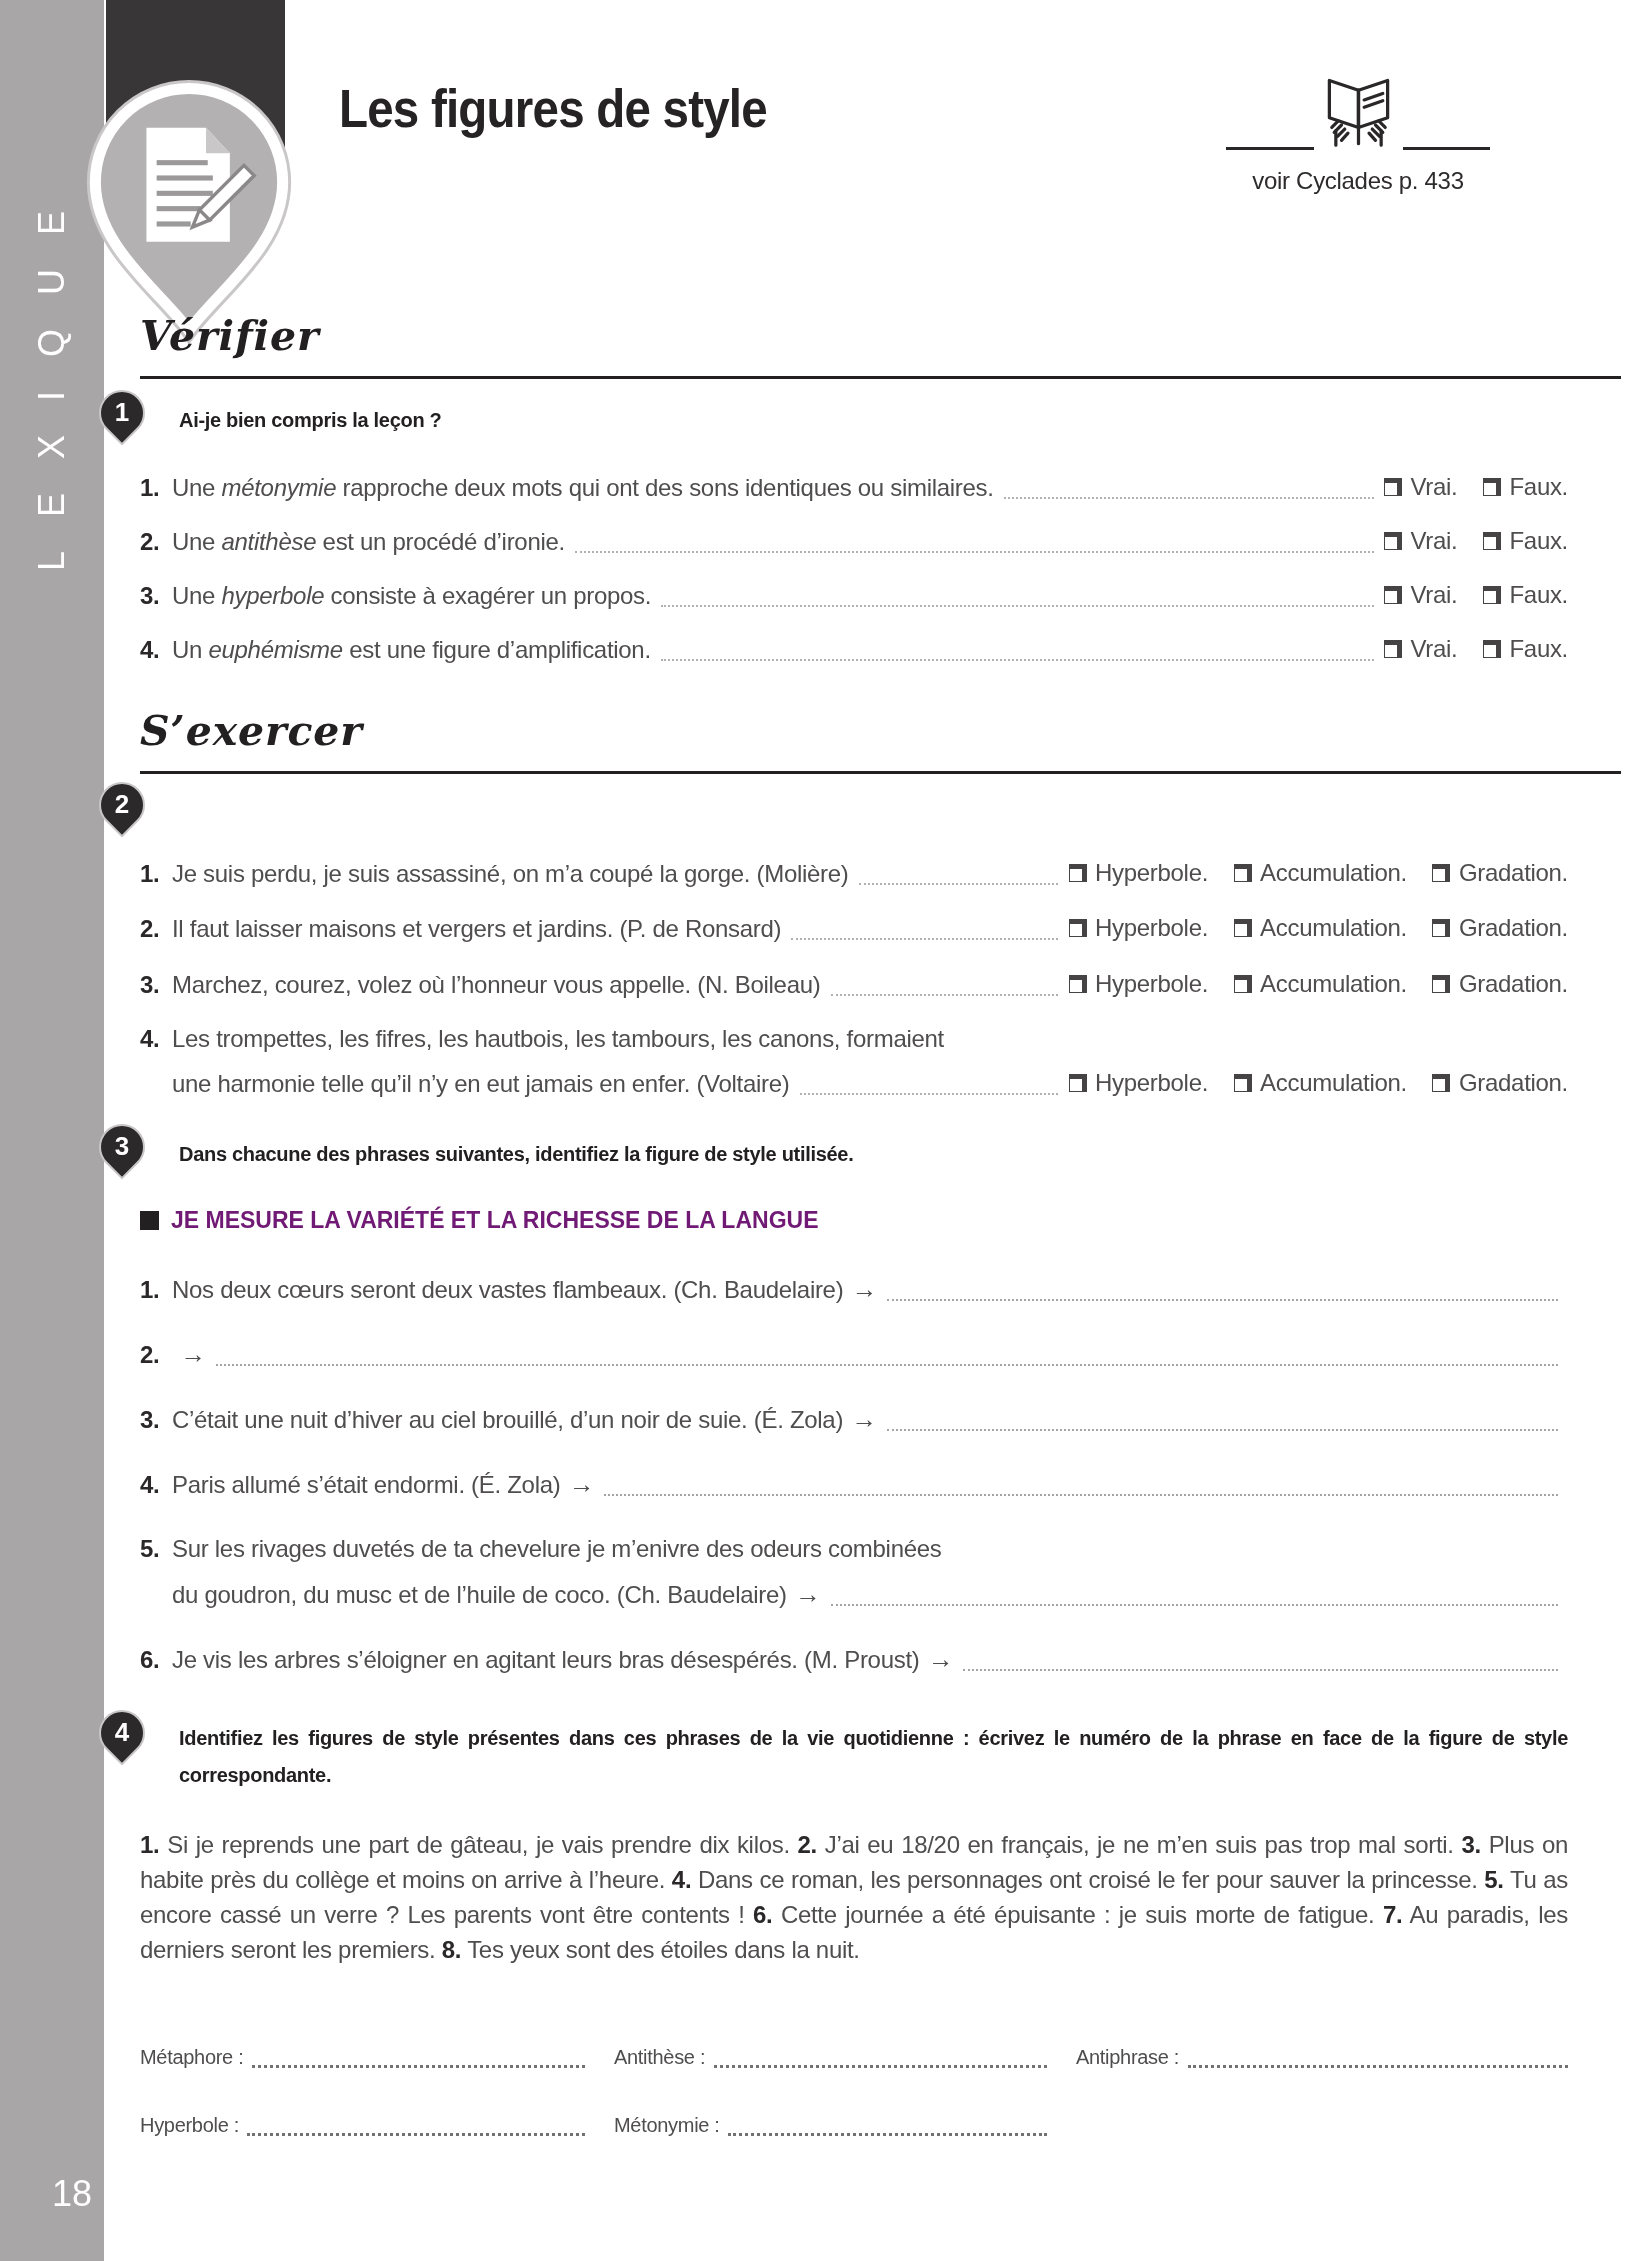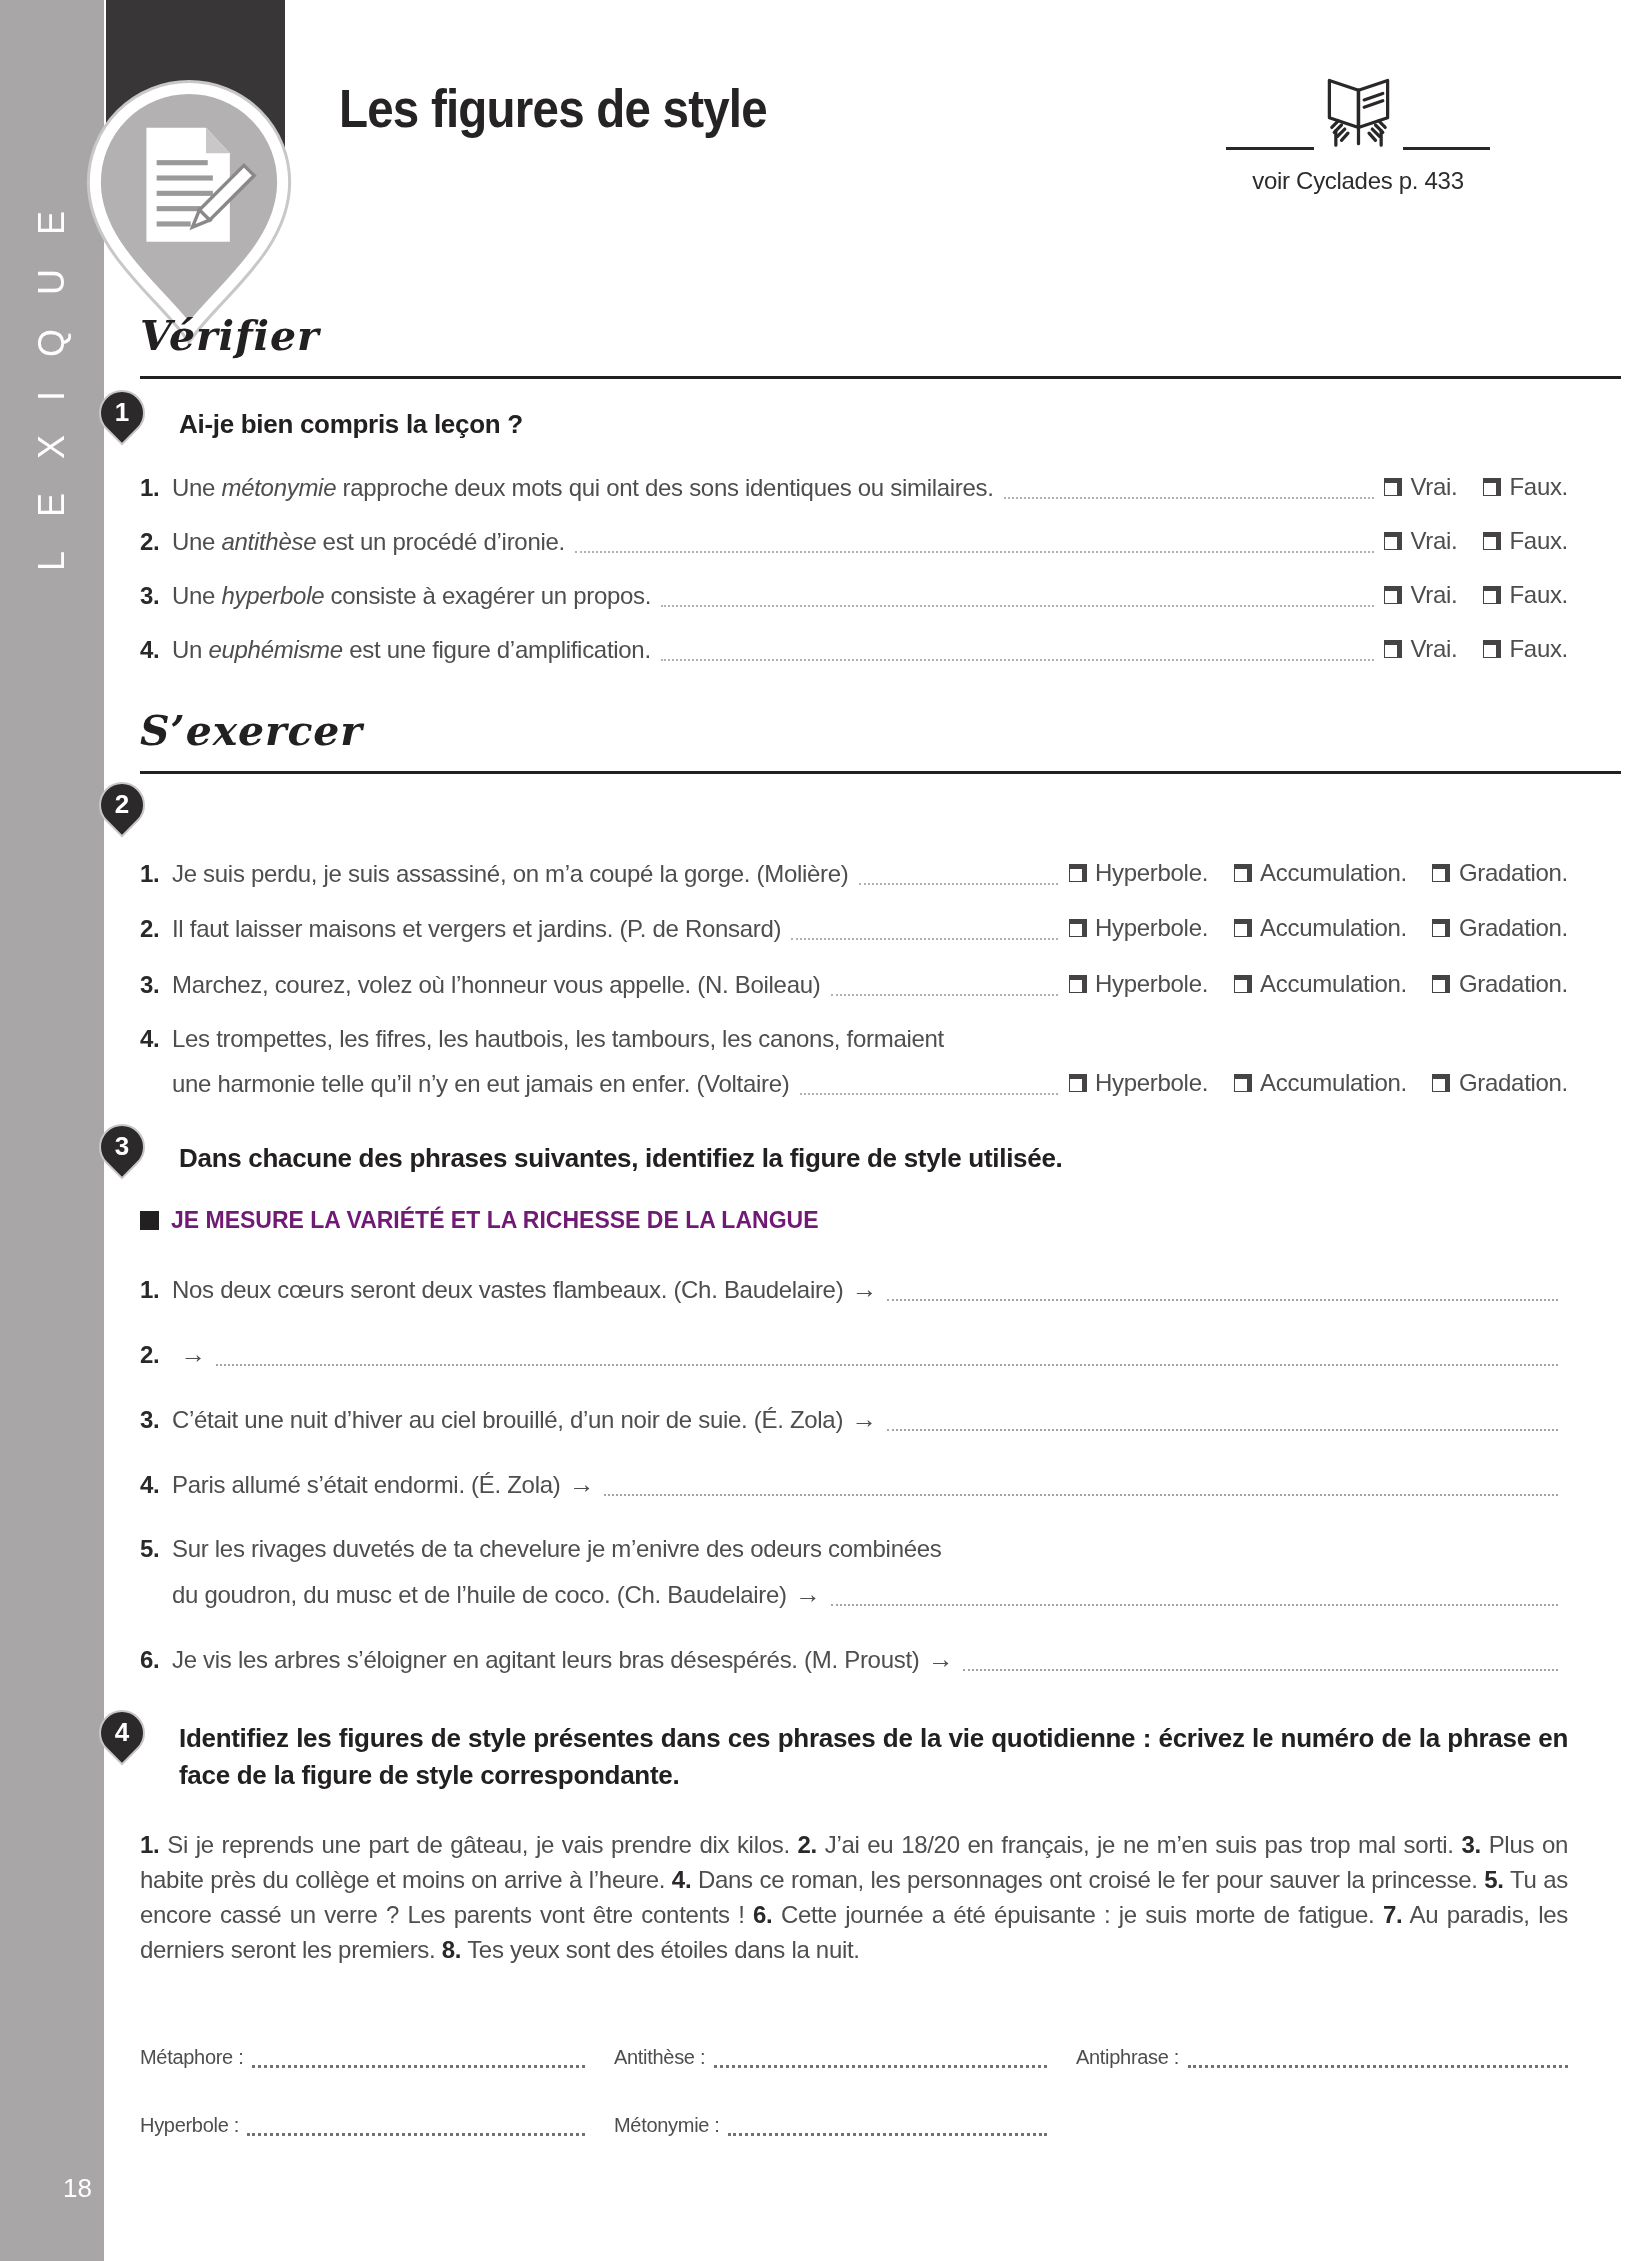--- a/index.html
+++ b/index.html
@@ -4,21 +4,21 @@
 <style>
   * { margin:0; padding:0; box-sizing:border-box; }
   html,body { background:#e8e8e8; }
   body { font-family:"Liberation Sans", sans-serif; }
   .page { position:relative; width:1635px; height:2261px; background:#ffffff; overflow:hidden; margin:0 auto; }
 
   
   .sideband { position:absolute; left:0; top:0; width:104px; height:2261px; background:#a8a6a7; }
   .vlabel-wrap { position:absolute; left:0; top:43px; width:104px; height:528px; display:flex; justify-content:center; }
   .vlabel { writing-mode:vertical-rl; transform:rotate(180deg); color:#ffffff; font-size:36px; letter-spacing:34px; font-weight:400; }
-  .pagenum { position:absolute; left:0; top:2173px; width:92px; text-align:right; color:#ffffff; font-size:26px; }
+  .pagenum { position:absolute; left:0; top:2173px; width:92px; text-align:right; color:#ffffff; font-size:36px; }
 
   
   .darkrect { position:absolute; left:106px; top:0; width:179px; height:175px; background:#393637; }
   .badge { position:absolute; left:80px; top:75px; width:218px; height:269px; }
 
   
   .title { position:absolute; left:339px; top:77px; font-size:54px; font-weight:bold; color:#262324; letter-spacing:-0.9px; transform:scaleX(.88); transform-origin:left top; white-space:nowrap; }
 
   
   .headref { position:absolute; left:1226px; top:72px; width:264px; }
@@ -30,21 +30,21 @@
   .script-head { position:absolute; left:140px; width:1481px; border-bottom:3.4px solid #232021; padding-bottom:16px; }
   .script-head span { font-family:"DejaVu Serif", serif; font-style:italic; font-weight:bold; font-size:41px; color:#232021; letter-spacing:0.9px; }
   #sec-verify { top:312px; }
   #sec-practice { top:707px; }
 
   
   .pin { position:absolute; width:46px; height:46px; }
   .pin-shape { position:absolute; inset:0; background:#2c292a; border:2.6px solid #c8c6c7; border-radius:50% 50% 50% 0; transform:rotate(-45deg); }
   .pin-num { position:absolute; left:50%; top:50%; transform:translate(-50%,-52%); color:#ffffff; font-weight:bold; font-size:26px; }
 
-  .ex-title { position:absolute; left:179px; font-size:26px; font-weight:bold; color:#232021; letter-spacing:-0.3px; }
+  .ex-title { position:absolute; left:179px; font-size:20px; font-weight:bold; color:#232021; letter-spacing:-0.3px; }
 
   
   .rows { position:absolute; left:140px; width:1428px; }
   .row { display:flex; align-items:baseline; font-size:24px; color:#4f4d4e; line-height:34px; letter-spacing:-0.3px; }
   .num { font-weight:bold; color:#2b282a; flex:0 0 32px; }
   .it { font-style:italic; }
   .cont { padding-left:32px; }
   .leader { flex:1 1 auto; border-bottom:2.6px dotted #b2b0b1; margin:0 10.2px; align-self:flex-end; transform:translateY(-6px); min-width:17px; }
   .leader.mid { border-bottom-color:#a5a3a4; }
   .arrow { font-size:25.5px; color:#4f4d4e; margin-left:8.5px; }

